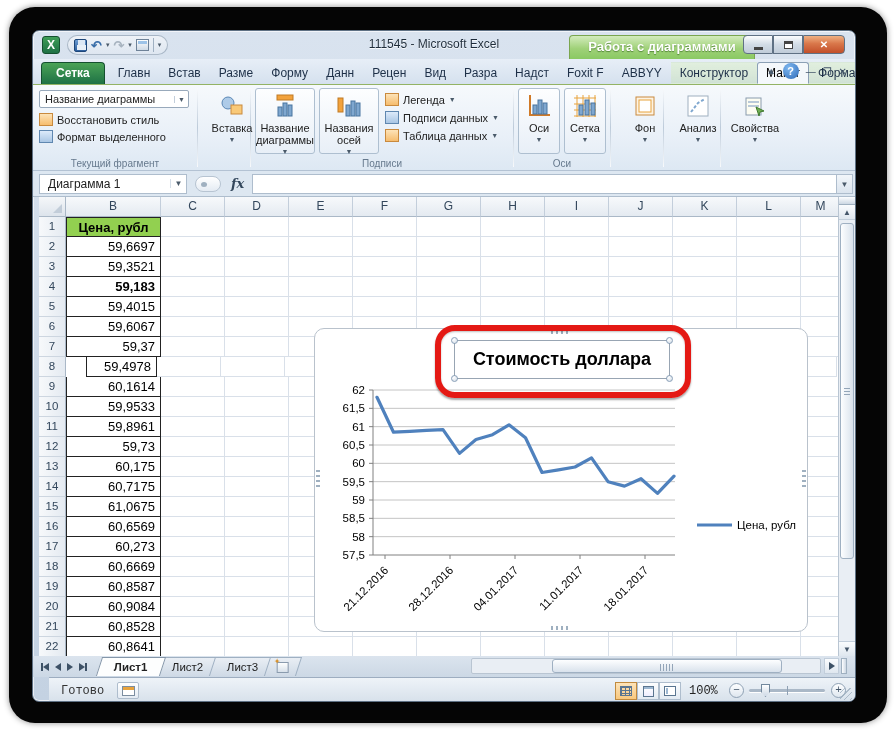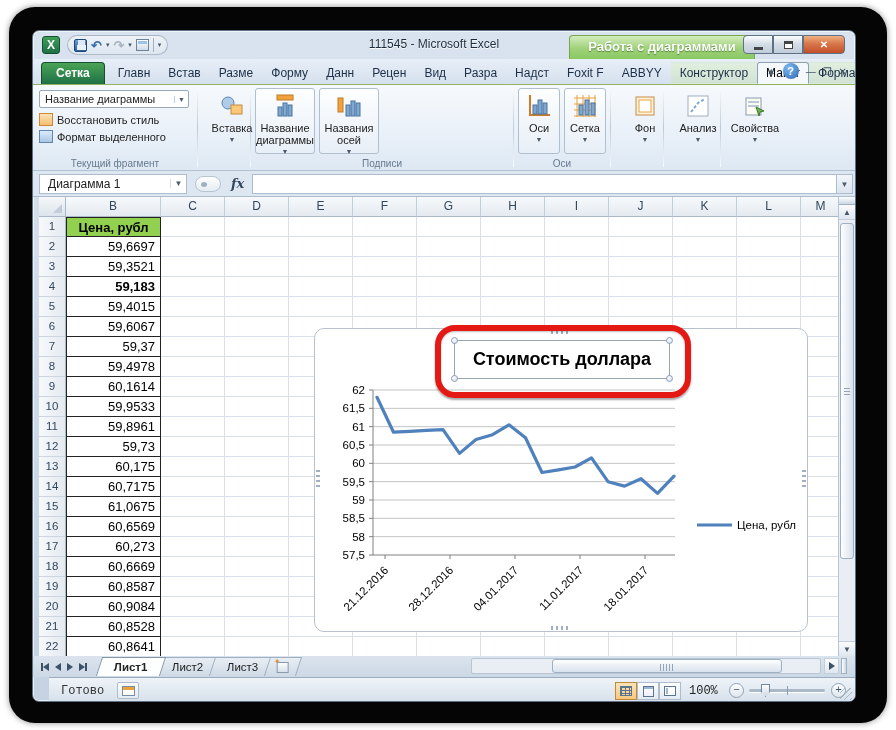--- a/index.html
+++ b/index.html
@@ -259,20 +259,37 @@
               <svg width="26" height="26">
                   <rect x="2" y="5" width="5" height="14" fill="#f2a23c" stroke="#c07a24"></rect>
                   <rect x="10" y="12" width="4" height="11" fill="#7fa7cf" stroke="#48759f"></rect>
                   <rect x="15" y="8" width="4" height="15" fill="#7fa7cf" stroke="#48759f"></rect>
                   <rect x="20" y="10" width="4" height="13" fill="#7fa7cf" stroke="#48759f"></rect>
                 </svg>
             </span>
             <span>Названия осей</span>
             <span class="caret-d">▼</span>
           </div>
+          <div style="display:flex; flex-direction:column; gap:1px; padding-top:3px;">
+            <div class="sbtn">
+              <span class="sicon"></span>
+              <span>Легенда</span>
+                <span class="caret-d">▼</span>
+            </div>
+            <div class="sbtn">
+              <span class="sicon blue"></span>
+              <span>Подписи данных</span>
+                <span class="caret-d">▼</span>
+            </div>
+            <div class="sbtn">
+              <span class="sicon"></span>
+              <span>Таблица данных</span>
+                <span class="caret-d">▼</span>
+            </div>
+          </div>
         </div>
         <div class="glabel">Подписи</div>
       </div>
       <div class="gsep"></div>
 
       <div class="rgroup" style="width:96px;">
         <div style="display:flex; gap:4px;">
           <div class="bigbtn frame" style="width:44px;">
             <span class="bico">
               <svg width="26" height="26">
@@ -475,21 +492,21 @@
             <div class="cell" style="width: 64px;"></div>
             <div class="cell" style="width: 64px;"></div>
             <div class="cell" style="width: 64px;"></div>
             <div class="cell" style="width: 64px;"></div>
             <div class="cell" style="width: 64px;"></div>
             <div class="cell" style="width: 64px;"></div>
             <div class="cell" style="width: 40px;"></div>
           </div>
           <div class="grow">
             <div class="rnum">8</div>
-            <div class="cell bcol" style="width: 95px;">59,4978</div>
+            <div class="cell bcol" style="width: 71px; margin-left: 20px;">59,4978</div>
             <div class="cell" style="width: 64px;"></div>
             <div class="cell" style="width: 64px;"></div>
             <div class="cell" style="width: 64px;"></div>
             <div class="cell" style="width: 64px;"></div>
             <div class="cell" style="width: 64px;"></div>
             <div class="cell" style="width: 64px;"></div>
             <div class="cell" style="width: 64px;"></div>
             <div class="cell" style="width: 64px;"></div>
             <div class="cell" style="width: 64px;"></div>
             <div class="cell" style="width: 64px;"></div>

